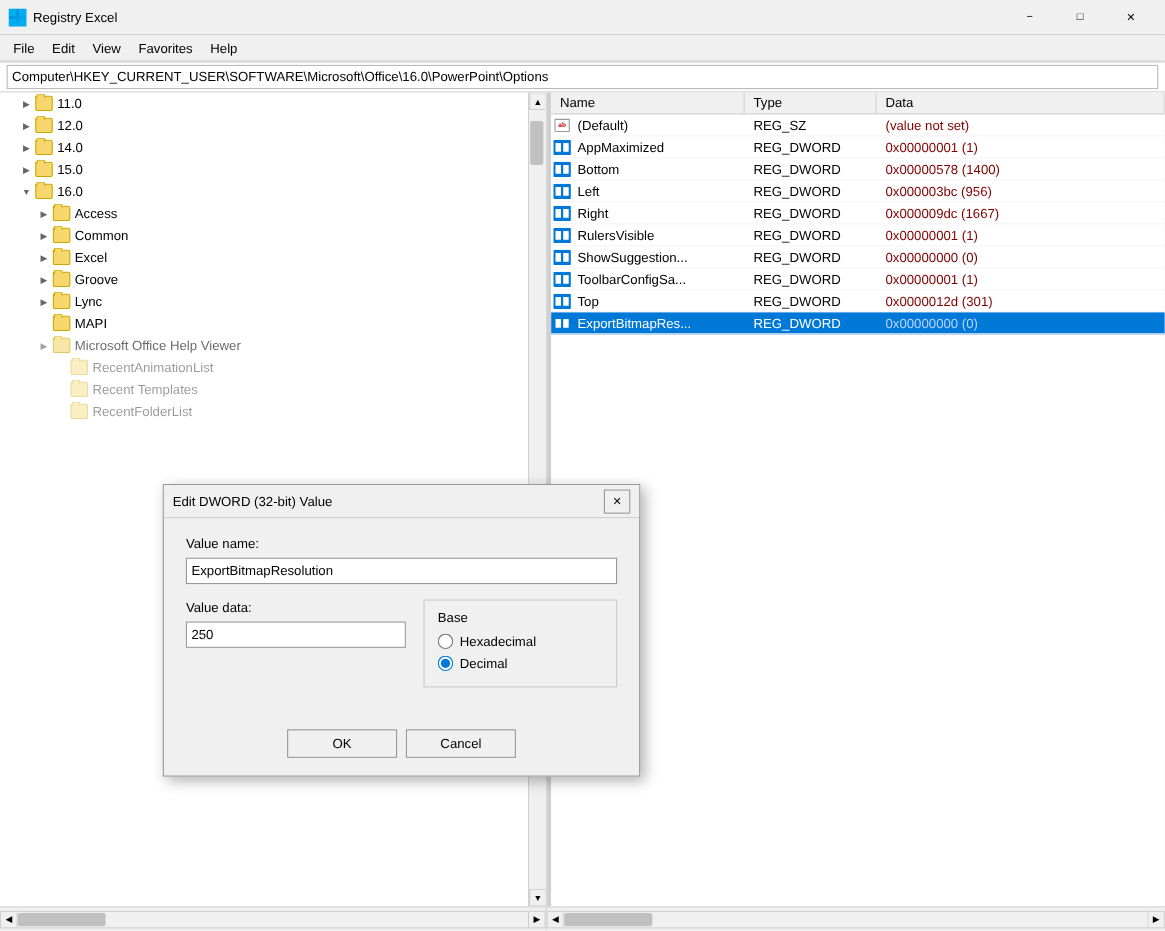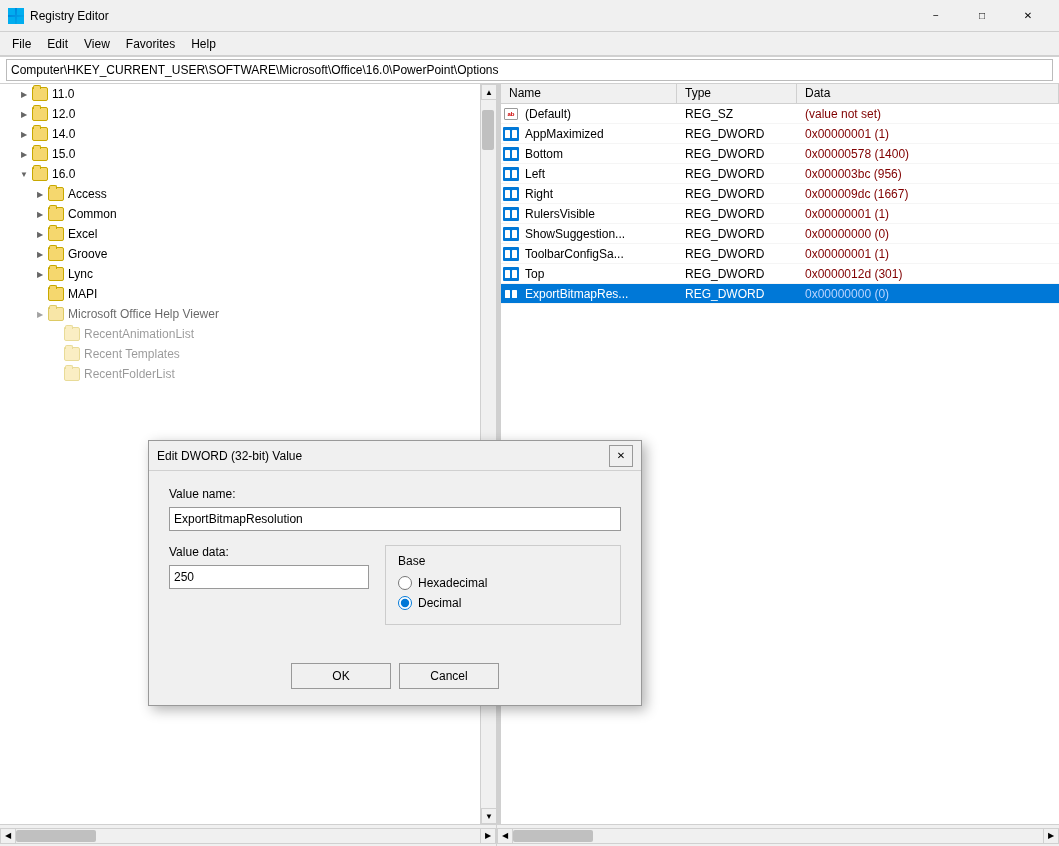--- a/index.html
+++ b/index.html
@@ -221,21 +221,21 @@
     }
     .value-name { width: 160px; }
     .value-type { width: 120px; }
     .value-data { flex: 1; color: #800000; }
 
     
     .dialog {
       position: absolute;
       top: 440px;
       left: 148px;
-      width: 494px;
+      width: 434px;
       background: #f0f0f0;
       border: 1px solid #999;
       box-shadow: 4px 4px 12px rgba(0,0,0,0.3);
       z-index: 100;
     }
     .dialog-title-bar {
       height: 30px;
       background: #f0f0f0;
       display: flex;
       align-items: center;
@@ -452,21 +452,21 @@
 
 <div class="title-bar">
   <div class="title-bar-icon">
     <svg width="16" height="16" viewBox="0 0 16 16">
       <rect x="0" y="0" width="7" height="7" fill="#00adef"></rect>
       <rect x="9" y="0" width="7" height="7" fill="#00adef"></rect>
       <rect x="0" y="9" width="7" height="7" fill="#00adef"></rect>
       <rect x="9" y="9" width="7" height="7" fill="#00adef"></rect>
     </svg>
   </div>
-  <span class="title-bar-title">Registry Editor</span>
+  <span class="title-bar-title">Registry Excel</span>
   <div class="title-bar-controls">
     <button class="title-bar-btn">−</button>
     <button class="title-bar-btn">□</button>
     <button class="title-bar-btn close">✕</button>
   </div>
 </div>
 
 <div class="menu-bar">
   <span class="menu-item">File</span>
   <span class="menu-item">Edit</span>

